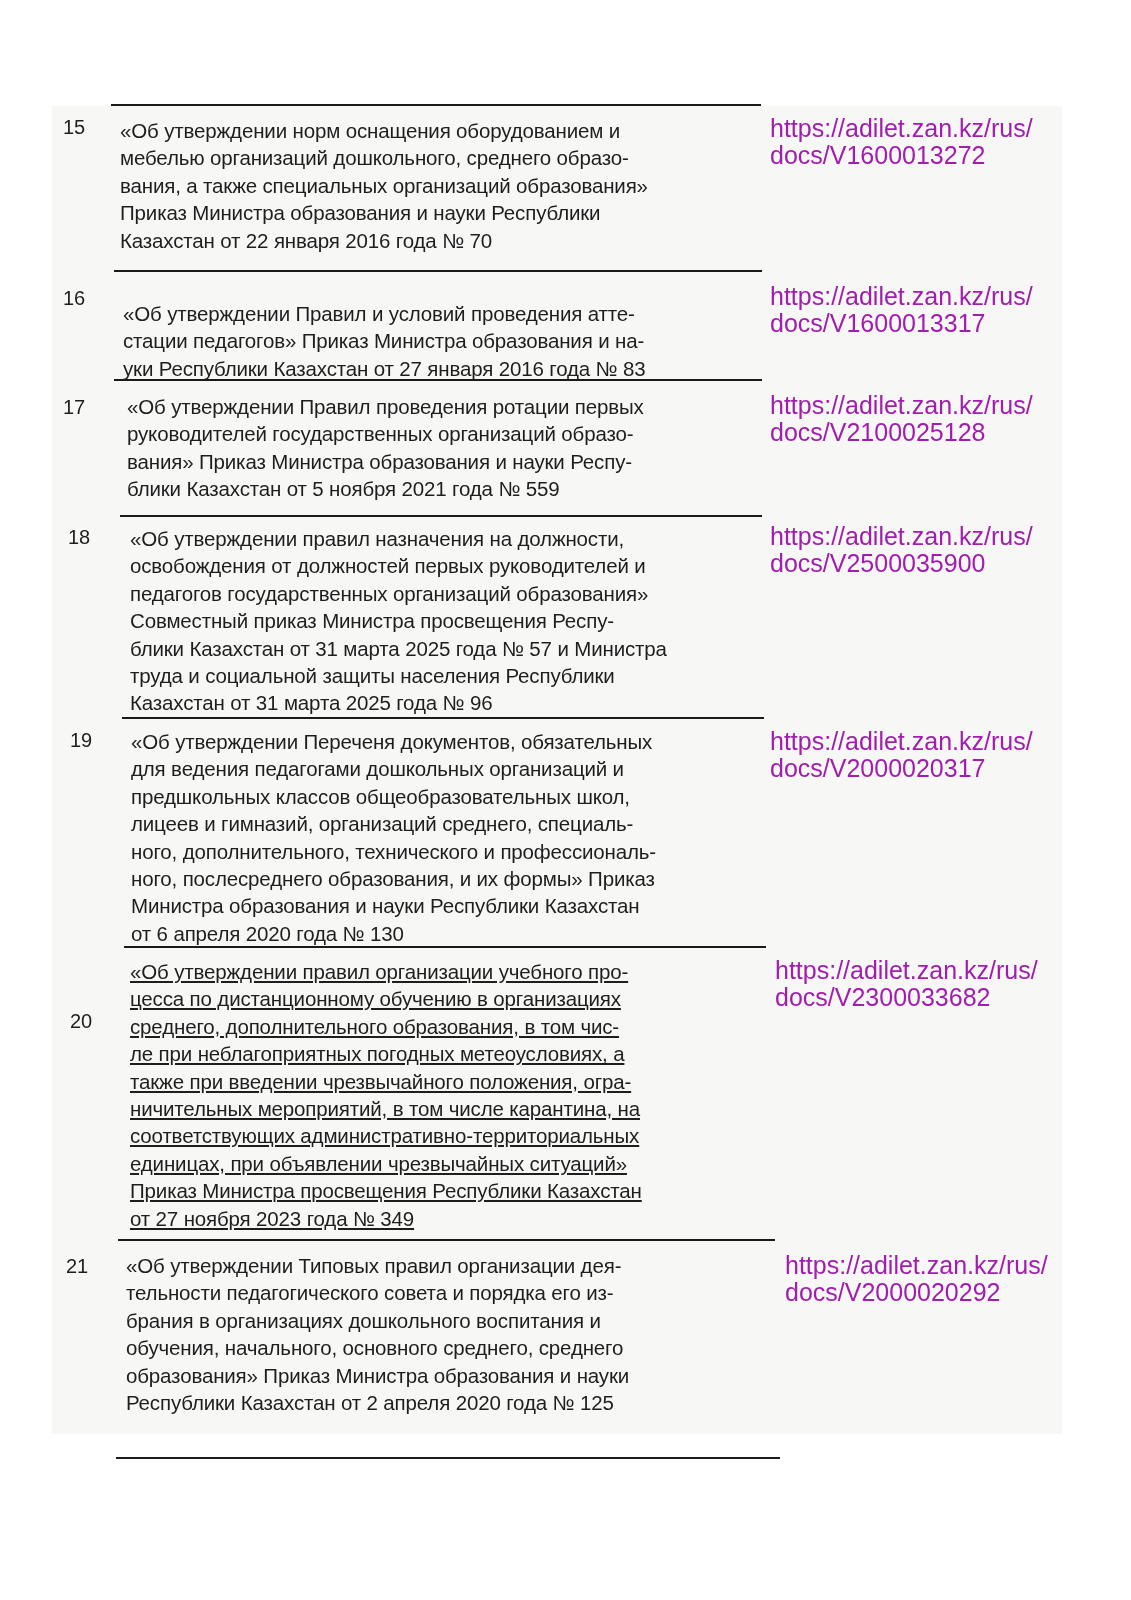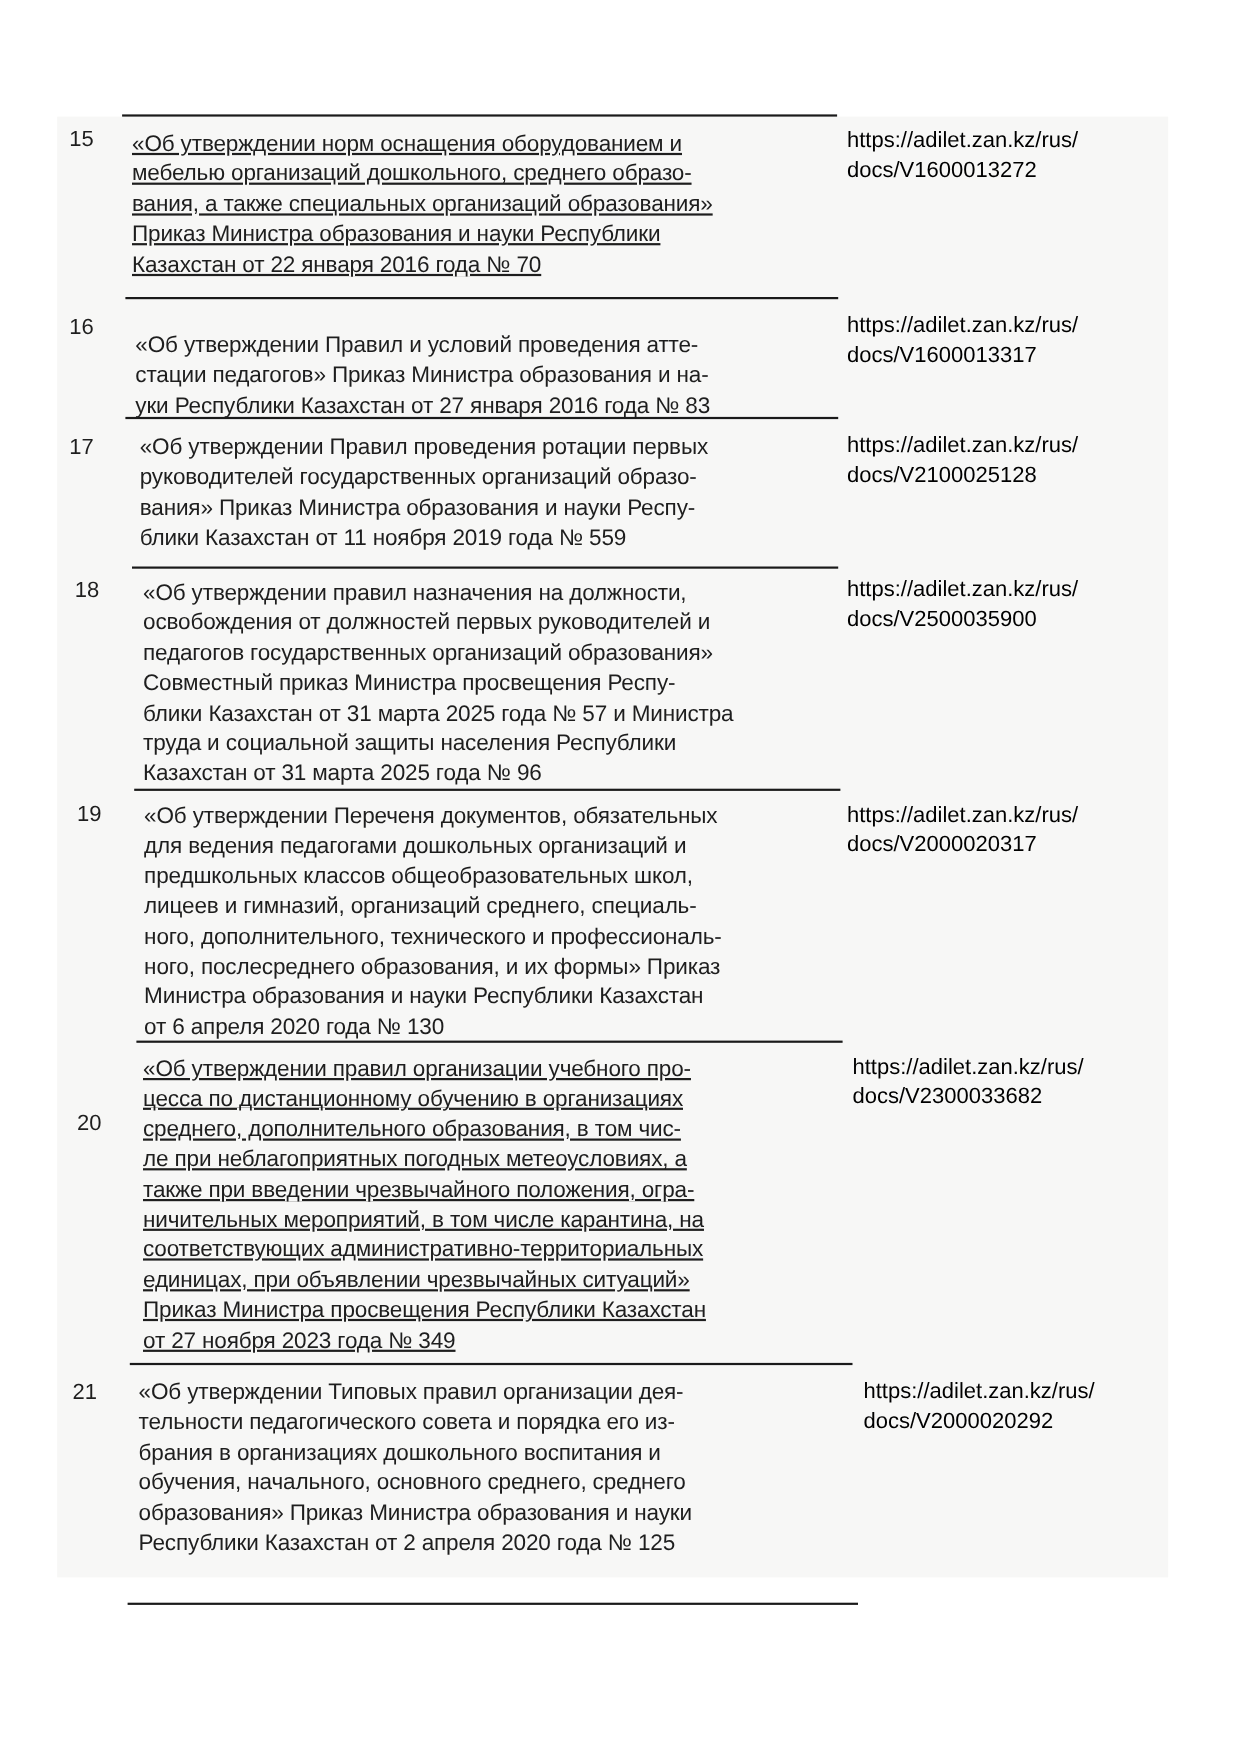--- a/index.html
+++ b/index.html
@@ -14,22 +14,22 @@
     background: #f7f7f6;
   }
   .num {
     position: absolute; left: 63px; font-size: 20px; line-height: 28px;
   }
   .desc {
     position: absolute; left: 124px; width: 640px; font-size: 20.5px; line-height: 27.4px;
     white-space: pre-line; letter-spacing: -0.15px;
   }
   .link {
-    position: absolute; left: 770px; width: 290px; font-size: 20px; line-height: 27px;
-    white-space: pre-line; color: #000000;
+    position: absolute; left: 770px; width: 290px; font-size: 25px; line-height: 27px;
+    white-space: pre-line; color: #a21caf;
   }
   .rule {
     position: absolute; height: 2px; background: #1a1a1a;
   }
 </style>
 </head>
 <body>
 
 <div class="scan-bg"></div>
 
@@ -37,21 +37,21 @@
 <div class="rule" style="left:114px; top:270px; width:648px;"></div>
 <div class="rule" style="left:114px; top:379px; width:648px;"></div>
 <div class="rule" style="left:120px; top:515px; width:642px;"></div>
 <div class="rule" style="left:122px; top:717px; width:642px;"></div>
 <div class="rule" style="left:124px; top:946px; width:642px;"></div>
 <div class="rule" style="left:118px; top:1239px; width:657px;"></div>
 <div class="rule" style="left:116px; top:1457px; width:664px;"></div>
 
 <div>
   <div class="num" style="top:113px;">15</div>
-  <div class="desc" style="top:117px; left:120px;text-decoration:underline;">«Об утверждении норм оснащения оборудованием и
+  <div class="desc" style="top:117px; left:120px;">«Об утверждении норм оснащения оборудованием и
 мебелью организаций дошкольного, среднего образо-
 вания, а также специальных организаций образования»
 Приказ Министра образования и науки Республики
 Казахстан от 22 января 2016 года № 70</div>
   <div class="link" style="top:115px;">https://adilet.zan.kz/rus/
 docs/V1600013272</div>
 </div>
 
 <div>
   <div class="num" style="top:284px;">16</div>
@@ -60,21 +60,21 @@
 уки Республики Казахстан от 27 января 2016 года № 83</div>
   <div class="link" style="top:283px;">https://adilet.zan.kz/rus/
 docs/V1600013317</div>
 </div>
 
 <div>
   <div class="num" style="top:393px;">17</div>
   <div class="desc" style="top:393px; left:127px;">«Об утверждении Правил проведения ротации первых
 руководителей государственных организаций образо-
 вания» Приказ Министра образования и науки Респу-
-блики Казахстан от 11 ноября 2019 года № 559</div>
+блики Казахстан от 5 ноября 2021 года № 559</div>
   <div class="link" style="top:392px;">https://adilet.zan.kz/rus/
 docs/V2100025128</div>
 </div>
 
 <div>
   <div class="num" style="top:523px; left:68px;">18</div>
   <div class="desc" style="top:525px; left:130px;">«Об утверждении правил назначения на должности,
 освобождения от должностей первых руководителей и
 педагогов государственных организаций образования»
 Совместный приказ Министра просвещения Респу-

